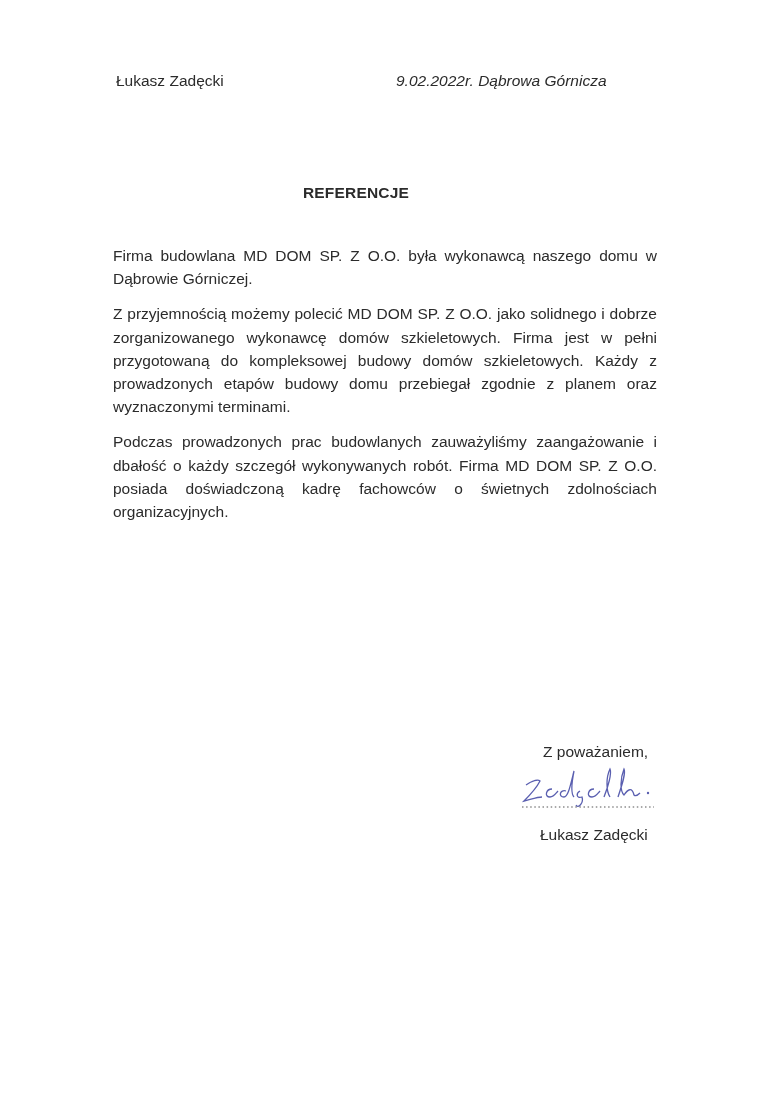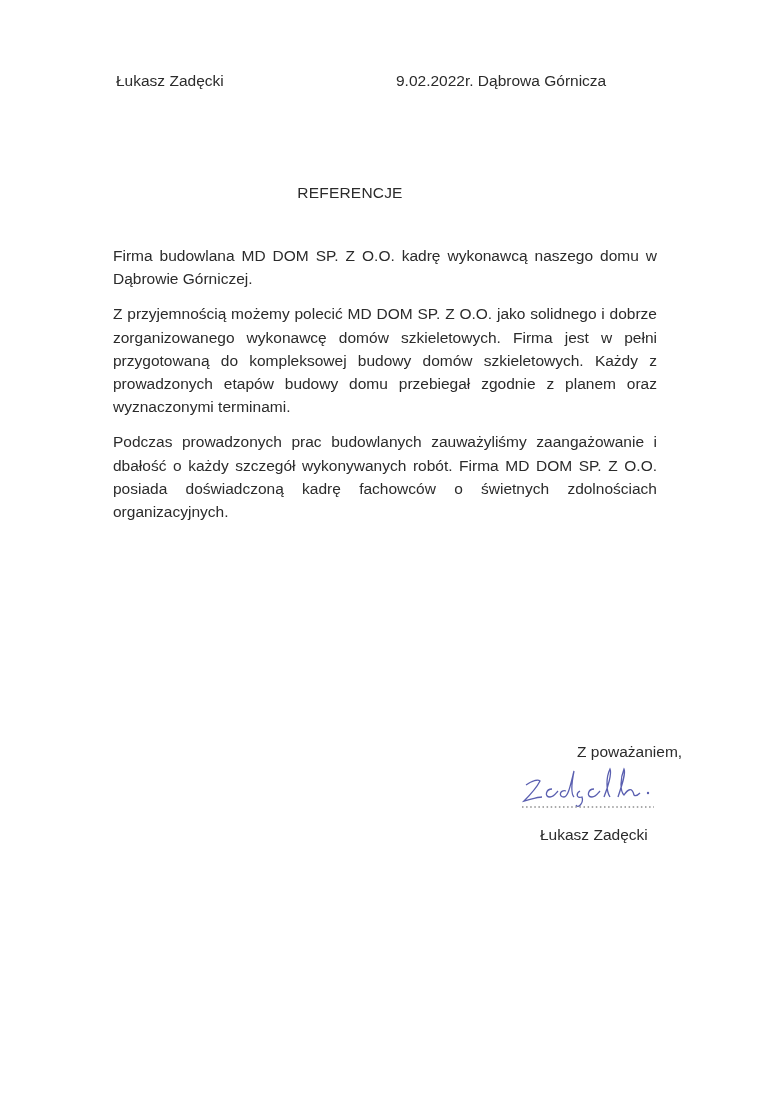--- a/index.html
+++ b/index.html
@@ -2,40 +2,40 @@
 <html><head>
 <meta charset="utf-8">
 <style>
   html, body { margin:0; padding:0; }
   body {
     width:777px; height:1100px; background:#ffffff; position:relative; overflow:hidden;
     font-family:"Liberation Sans", sans-serif; color:#2b2b2b;
   }
   .hdr { position:absolute; top:72px; font-size:15.5px; }
   .hdr-left { left:116px; }
-  .hdr-right { left:396px; }
+  .hdr-right { left:396px;font-style:italic; }
   .title { position:absolute; top:184px; left:0; width:700px; text-align:center;
-    font-weight:normal; font-size:15.5px; letter-spacing:0.2px; padding-left:0; }
+    font-weight:bold; font-size:15.5px; letter-spacing:0.2px; padding-left:6px; }
   .title span { position:relative; left:0; }
   .body { position:absolute; left:113px; top:244px; width:544px; font-size:15.5px; line-height:23.2px; }
   .para { text-align:justify; margin:0 0 12px 0; }
-  .closing { position:absolute; left:543px; top:743px; font-size:15.5px;margin-left:34px; }
+  .closing { position:absolute; left:543px; top:743px; font-size:15.5px; }
   .signature { position:absolute; left:518px; top:763px; width:140px; height:50px; }
   .sign-name { position:absolute; left:540px; top:826px; font-size:15.5px; }
 </style>
 </head>
 <body>
 
 <div class="hdr hdr-left">Łukasz Zadęcki</div>
 <div class="hdr hdr-right">9.02.2022r. Dąbrowa Górnicza</div>
 
 <div class="title"><span>REFERENCJE</span></div>
 
 <div class="body">
-  <p class="para">Firma budowlana MD DOM SP. Z O.O. kadrę wykonawcą naszego domu w Dąbrowie Górniczej.</p>
+  <p class="para">Firma budowlana MD DOM SP. Z O.O. była wykonawcą naszego domu w Dąbrowie Górniczej.</p>
   <p class="para">Z przyjemnością możemy polecić MD DOM SP. Z O.O. jako solidnego i dobrze zorganizowanego wykonawcę domów szkieletowych. Firma jest w pełni przygotowaną do kompleksowej budowy domów szkieletowych. Każdy z prowadzonych etapów budowy domu przebiegał zgodnie z planem oraz wyznaczonymi terminami.</p>
   <p class="para">Podczas prowadzonych prac budowlanych zauważyliśmy zaangażowanie i dbałość o każdy szczegół wykonywanych robót. Firma MD DOM SP. Z O.O. posiada doświadczoną kadrę fachowców o świetnych zdolnościach organizacyjnych.</p>
 </div>
 
 <div class="closing">Z poważaniem,</div>
 
 <svg class="signature" viewBox="0 0 140 50">
   <path d="M8 22 C14 18, 20 16, 22 18 C18 26, 10 34, 6 38 C14 36, 20 34, 24 34" fill="none" stroke="#5a5fb0" stroke-width="1.3"></path>
   <path d="M34 26 C28 26, 26 34, 32 34 C36 34, 38 30, 40 28" fill="none" stroke="#5a5fb0" stroke-width="1.3"></path>
   <path d="M48 28 C42 26, 40 34, 46 34 C50 34, 52 24, 56 8 C54 18, 52 30, 56 34" fill="none" stroke="#5a5fb0" stroke-width="1.3"></path>

